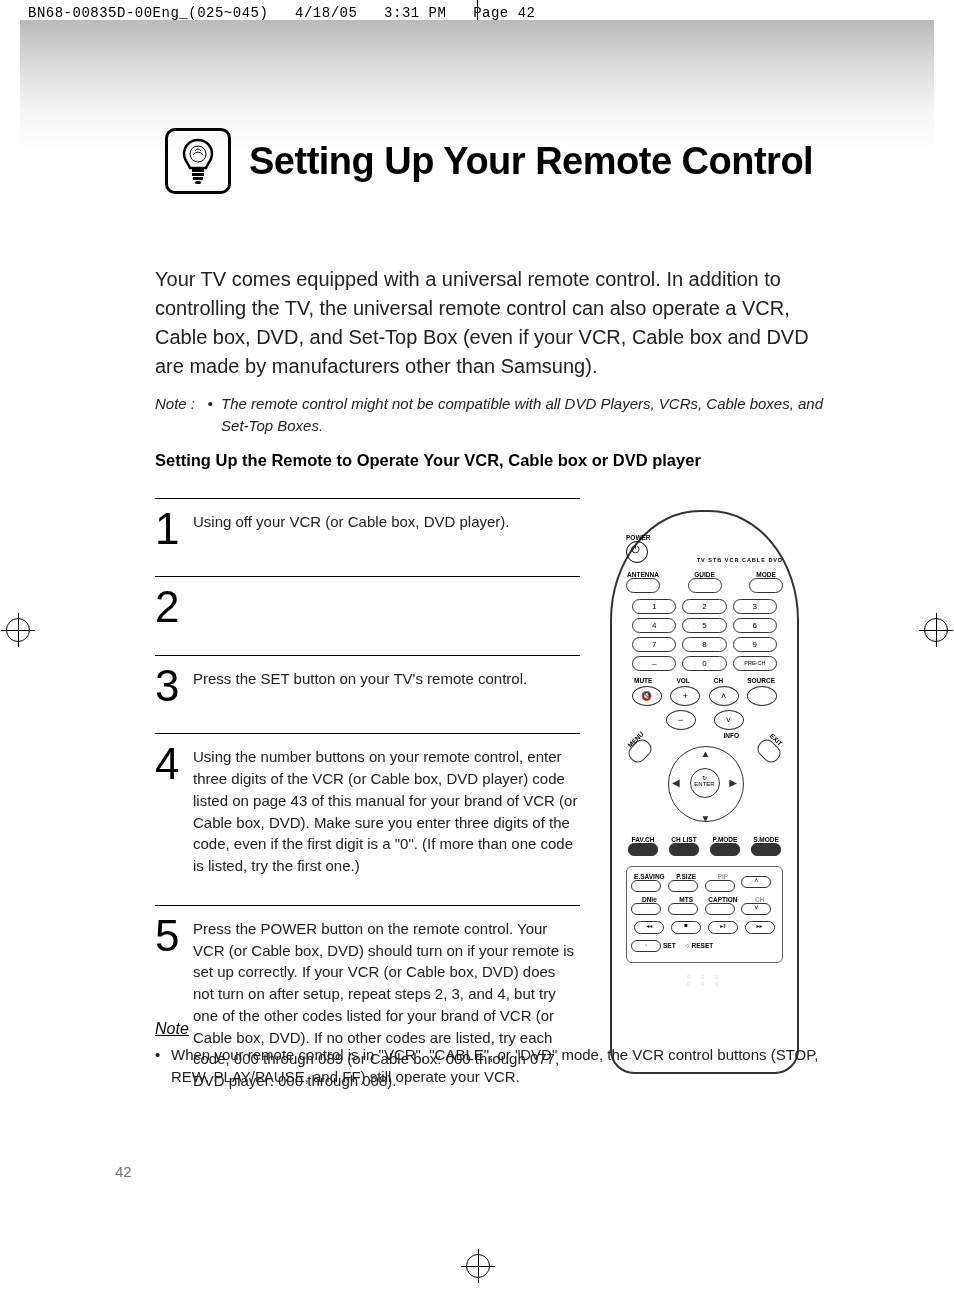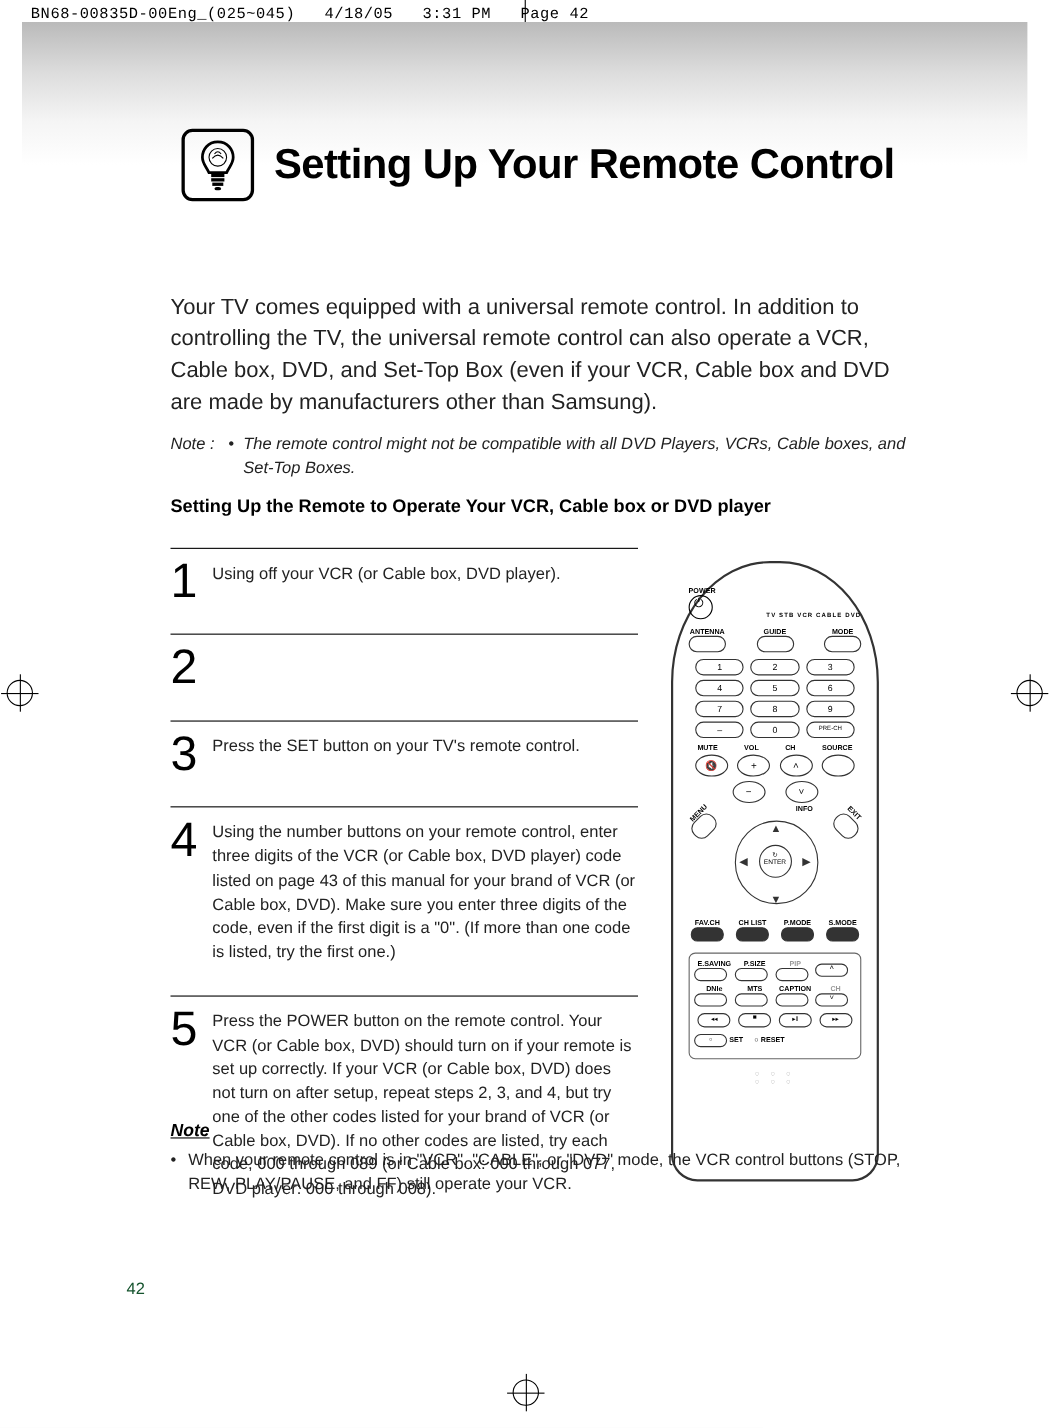--- a/index.html
+++ b/index.html
@@ -69,21 +69,21 @@
   }
   .crop-left { top: 618px; left: 6px; }
   .crop-right { top: 618px; right: 6px; }
   .crop-bottom {
     left: 50%;
     margin-left: -11px;
     bottom: 20px;
   }
   .title-row {
     position: absolute;
-    top: 117px;
+    top: 128px;
     left: 165px;
     display: flex;
     align-items: center;
     gap: 18px;
   }
   .icon-box {
     width: 60px;
     height: 60px;
     border: 3px solid #000;
     border-radius: 10px;
@@ -280,40 +280,40 @@
     transform: rotate(-45deg);
   }
   .footer-note {
     position: absolute;
     top: 1020px;
     left: 155px;
     right: 115px;
   }
   .footer-note h4 {
     font-size: 16px;
-    font-weight: 700;
+    font-weight: 400;
     font-style: italic;
     text-decoration: underline;
     margin: 0 0 6px 0;
   }
   .footer-note .bullet-row {
     display: flex;
     font-size: 15px;
     line-height: 1.45;
     color: #222;
   }
   .footer-note .bullet-row .dot {
     width: 24px;
   }
   .page-number {
     position: absolute;
     bottom: 118px;
     left: 115px;
     font-size: 15px;
-    color: #14532d;
+    color: #737373;
   }
 </style>
 </head>
 <body>
 
 <div class="page">
 
   <div class="header-meta">
     <span>BN68-00835D-00Eng_(025~045)</span>&nbsp;&nbsp;
     <span>4/18/05</span>&nbsp;&nbsp;

